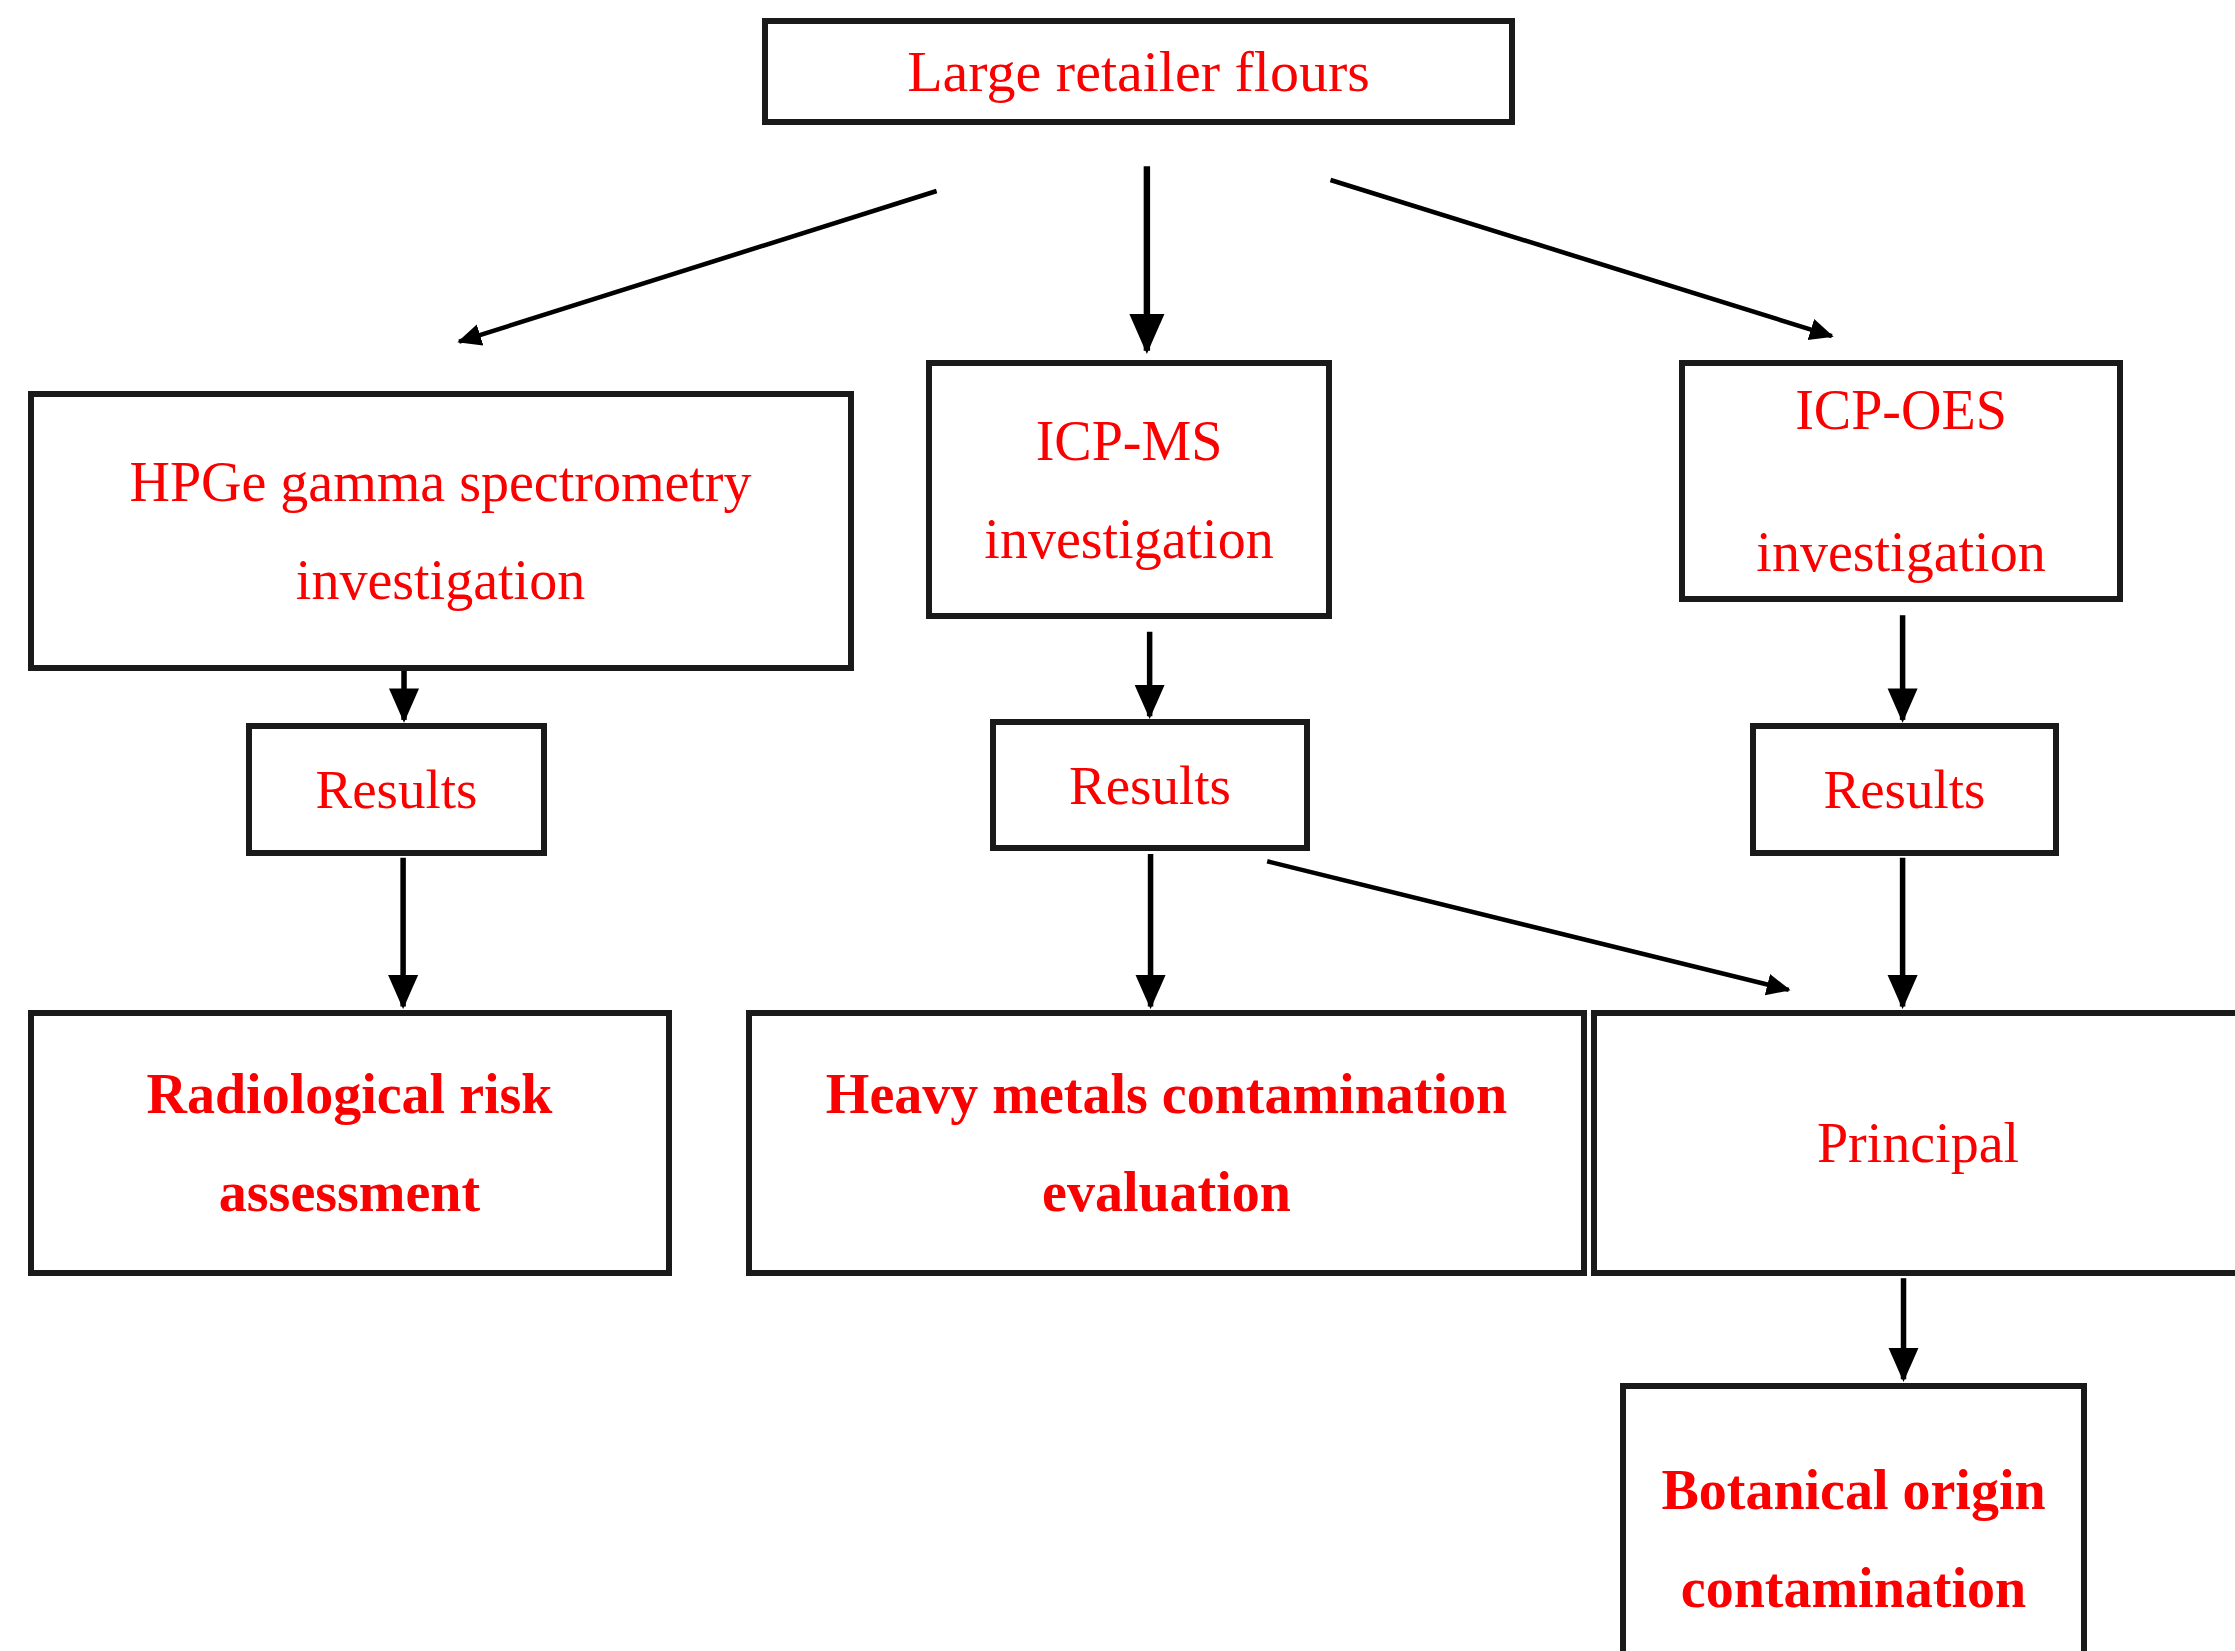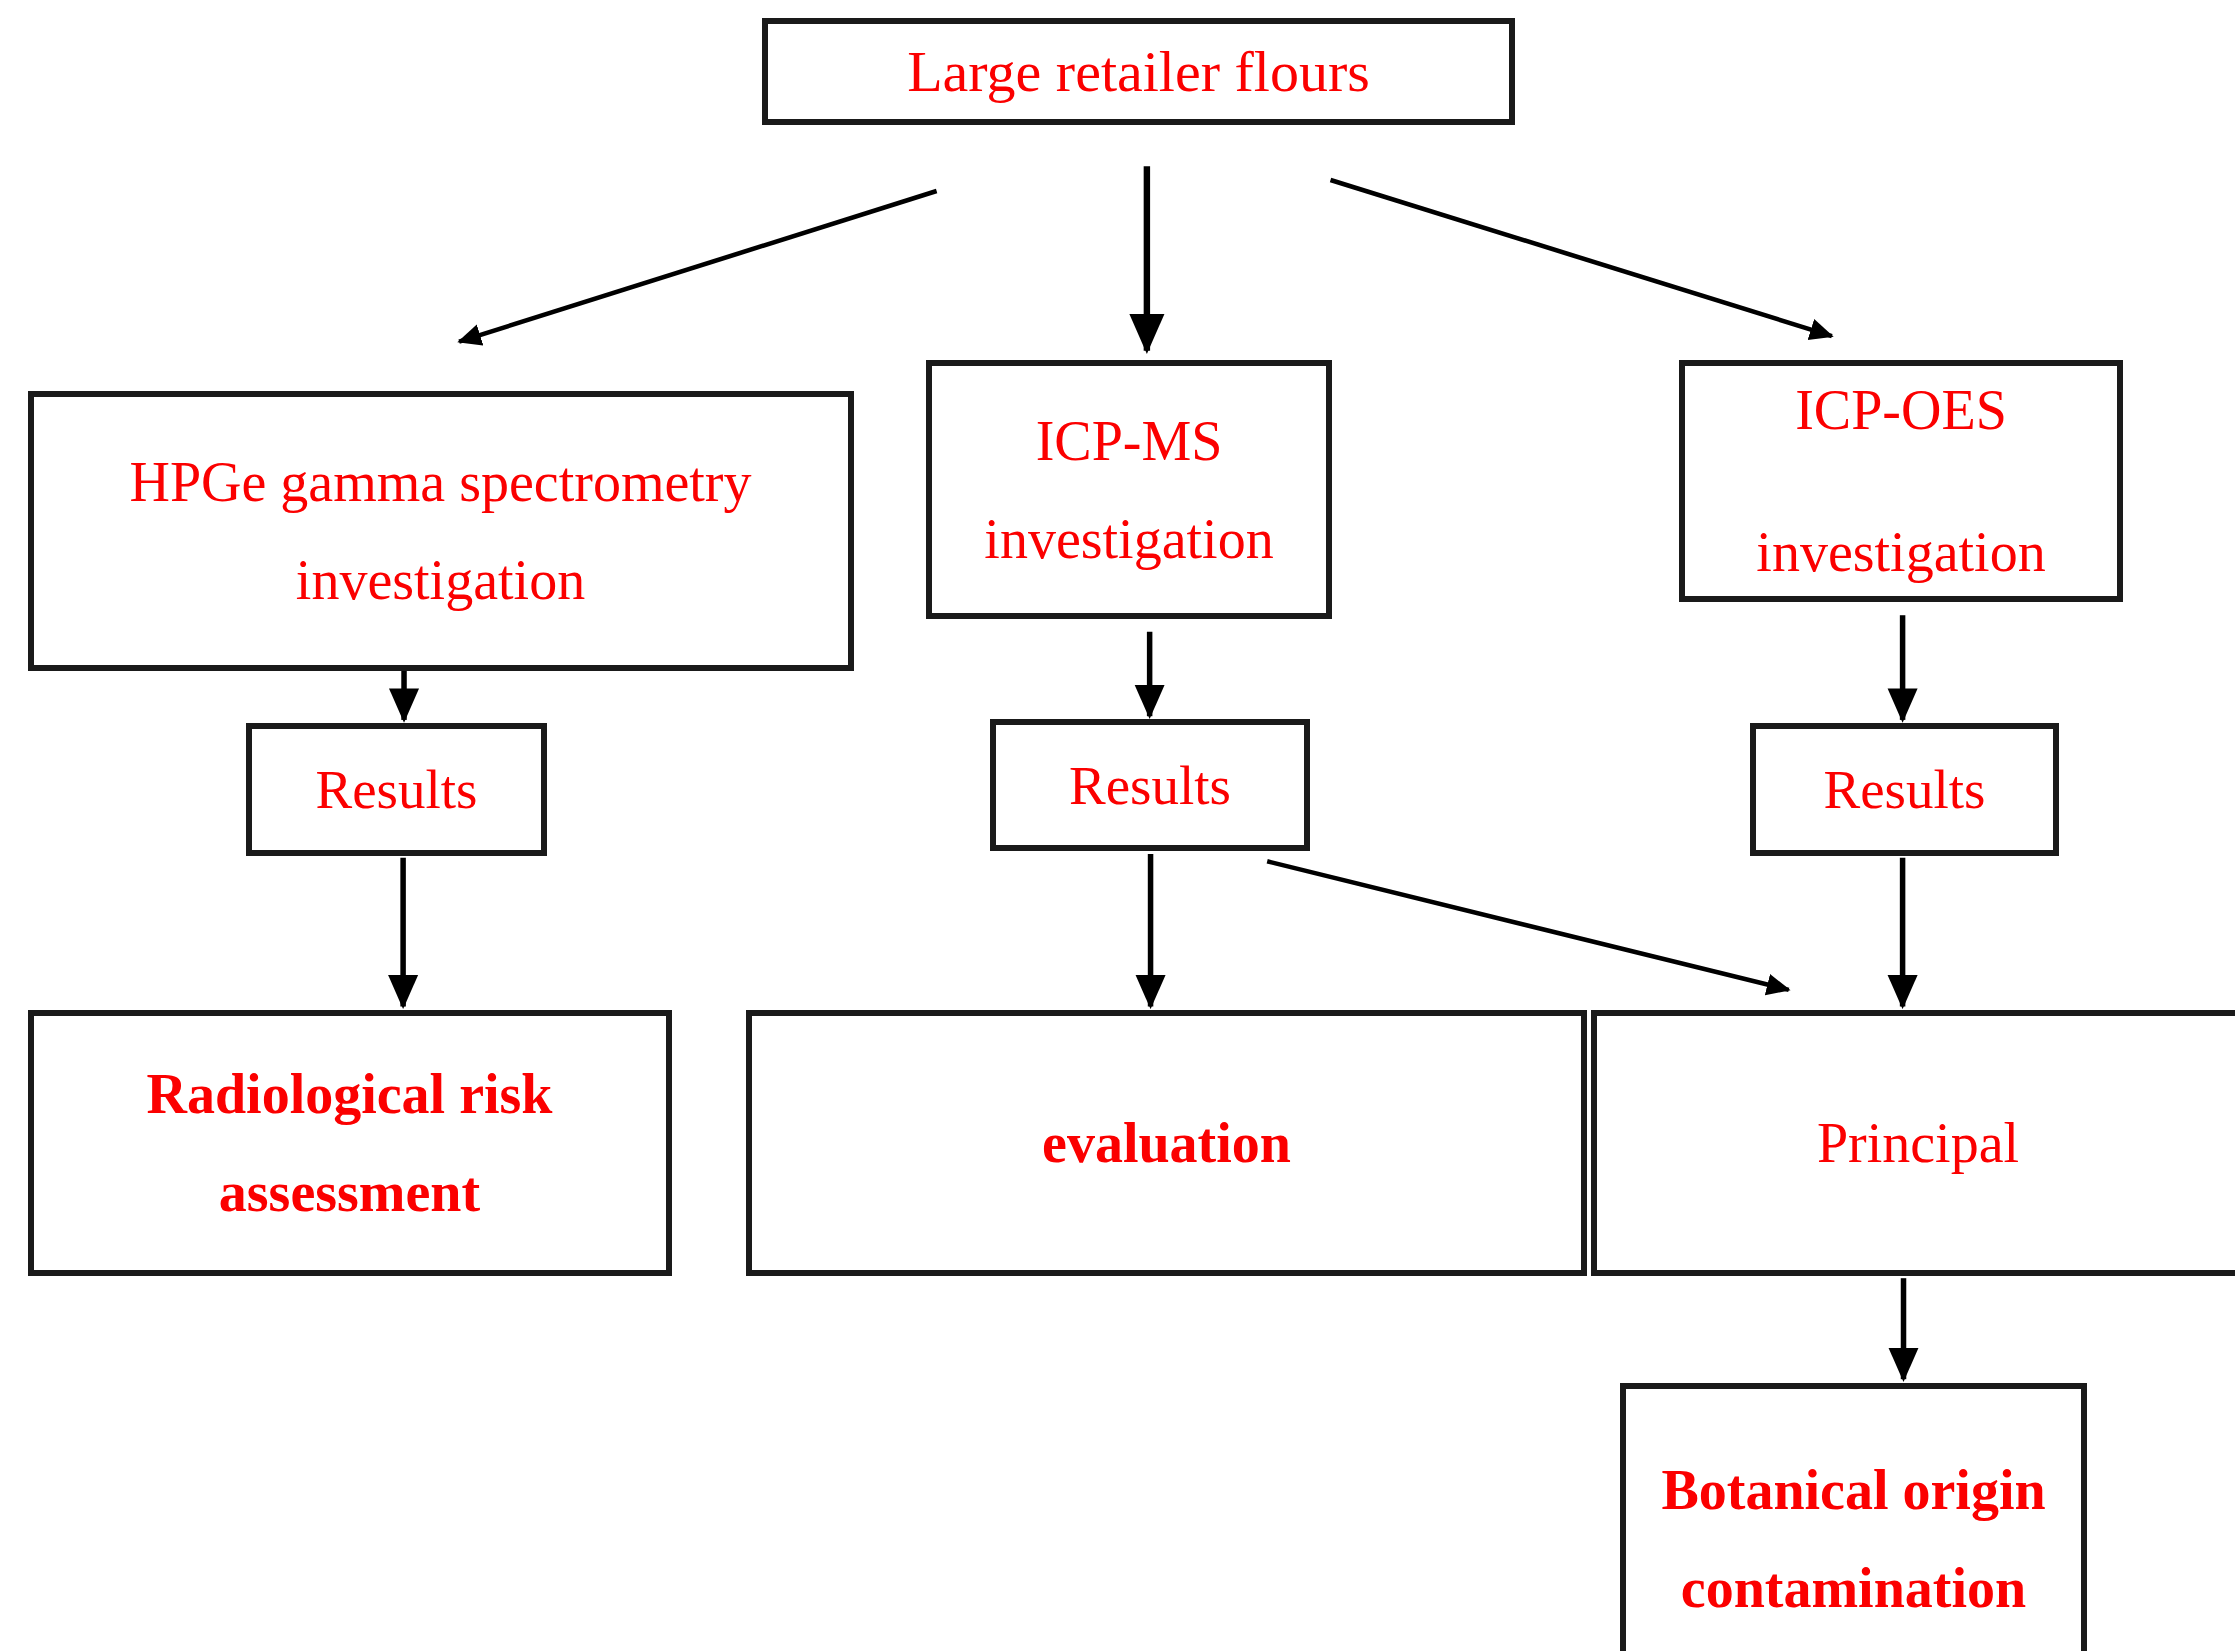--- a/index.html
+++ b/index.html
@@ -129,20 +129,21 @@
   <div class="node reg" id="n-res3">
     <span class="ln">Results</span>
   </div>
 
   <div class="node bold two-line" id="n-radio">
     <span class="ln">Radiological risk</span>
     <span class="ln">assessment</span>
   </div>
 
   <div class="node bold two-line" id="n-heavy">
+    <span class="ln">Heavy metals contamination</span>
     <span class="ln">evaluation</span>
   </div>
 
   <div class="node reg two-line" id="n-pca">
     <span class="ln">Principal</span>
   </div>
 
   <div class="node bold two-line" id="n-botanical">
     <span class="ln">Botanical origin</span>
     <span class="ln">contamination</span>

